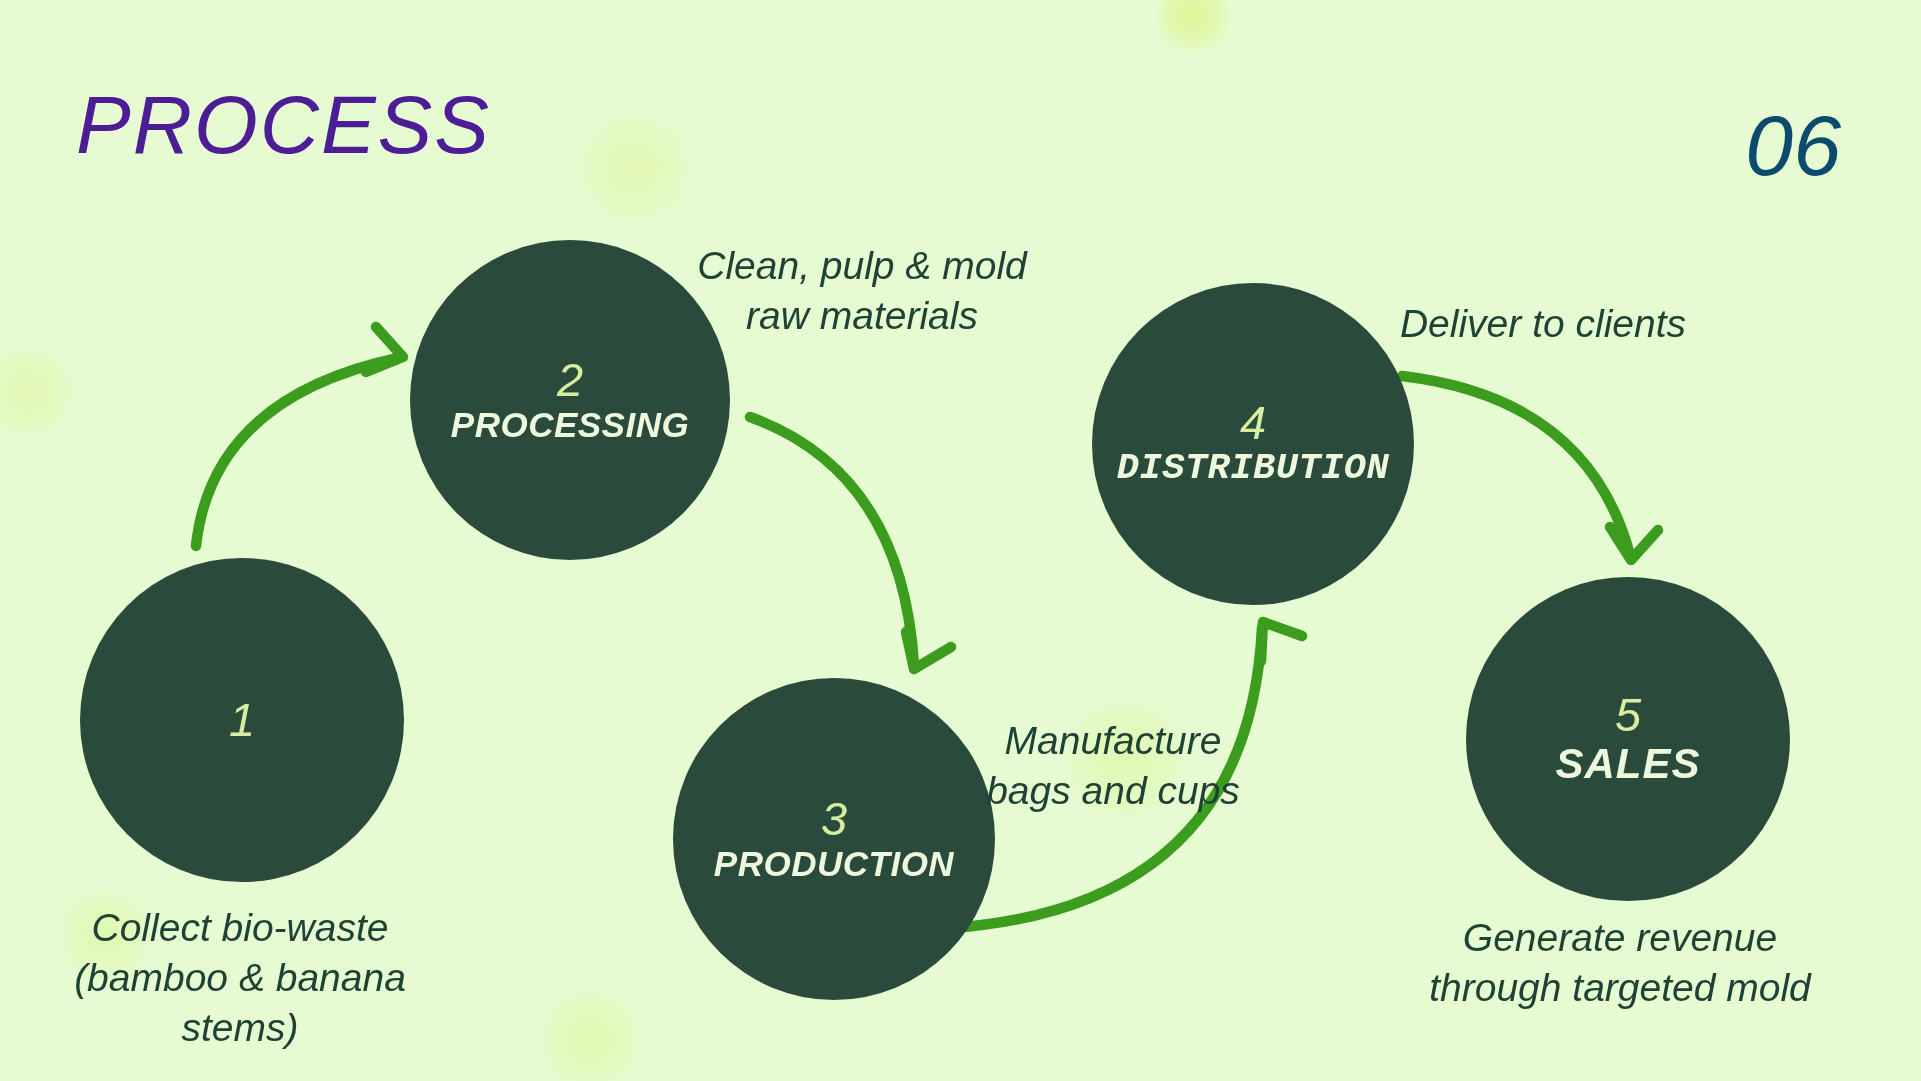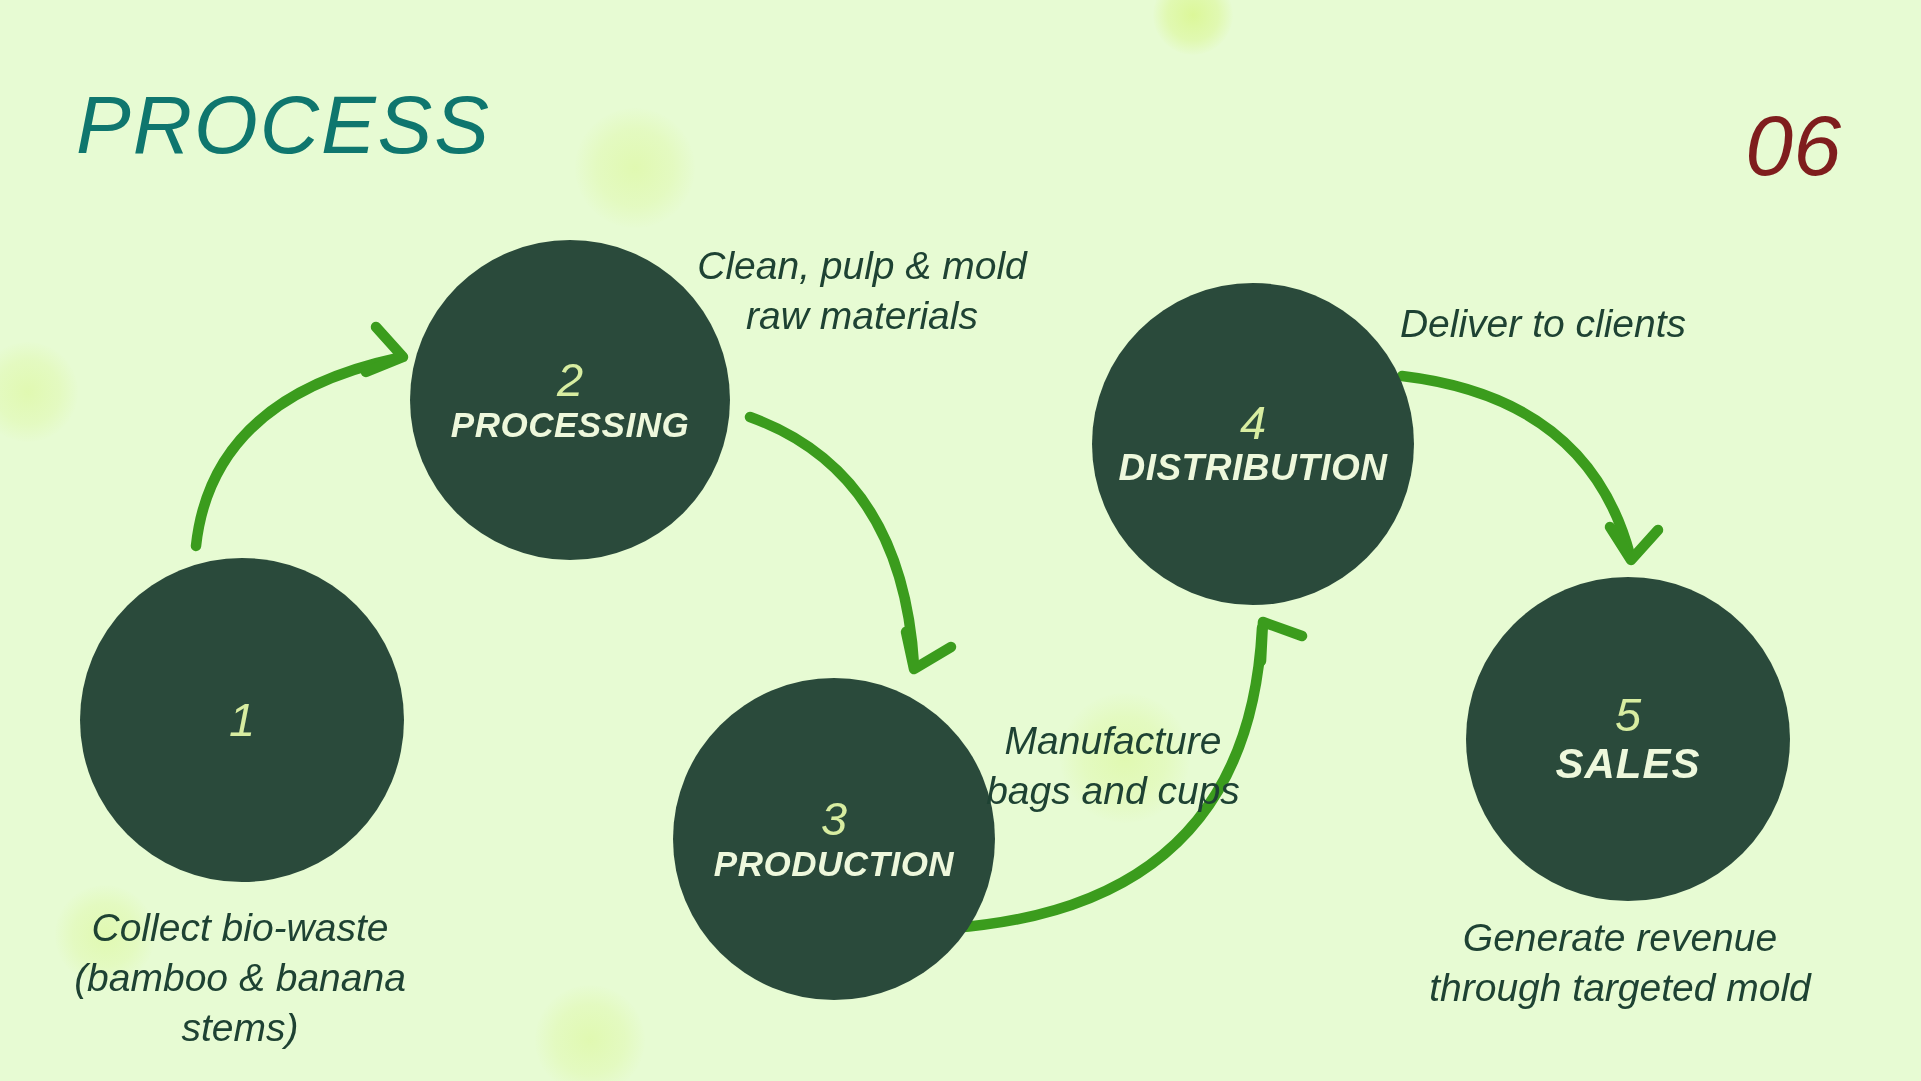--- a/index.html
+++ b/index.html
@@ -14,26 +14,26 @@
     position:absolute;border-radius:50%;
     background:radial-gradient(circle, rgba(219,247,150,0.95) 0%, rgba(219,247,150,0.55) 45%, rgba(219,247,150,0) 72%);
     pointer-events:none;
   }
   .blob.faint{
     background:radial-gradient(circle, rgba(219,247,150,0.55) 0%, rgba(219,247,150,0.3) 45%, rgba(219,247,150,0) 72%);
   }
   .slide-title{
     position:absolute;left:76px;top:78px;margin:0;
     font-size:82px;font-style:italic;font-weight:500;
-    letter-spacing:2px;color:#0f766e;
+    letter-spacing:2px;color:#4c1d95;
   }
   .page-num{
     position:absolute;right:80px;top:96px;
     font-size:86px;font-style:italic;font-weight:500;
-    color:#7f1d1d;
+    color:#0c4a6e;
   }
   .arrows{position:absolute;left:0;top:0;width:1921px;height:1081px;}
   .circle{
     position:absolute;border-radius:50%;
     background:#2a4a3b;
     display:flex;flex-direction:column;align-items:center;justify-content:center;
     text-align:center;
   }
   .circle .num{
     font-size:47px;font-style:italic;font-weight:400;
@@ -41,21 +41,21 @@
   }
   .circle .label{
     font-size:35px;font-style:italic;font-weight:700;
     color:#eef8dc;line-height:1.15;letter-spacing:0.5px;
   }
   .step-1{left:80px;top:558px;width:324px;height:324px;}
   .step-2{left:410px;top:240px;width:320px;height:320px;}
   .step-3{left:673px;top:678px;width:322px;height:322px;}
   .step-4{left:1092px;top:283px;width:322px;height:322px;}
   .step-5{left:1466px;top:577px;width:324px;height:324px;}
-  .step-4 .label{font-size:37px;}
+  .step-4 .label{font-size:37px;font-family:Liberation Mono, monospace;}
   .step-5 .label{font-size:42px;letter-spacing:1px;}
   .caption{
     position:absolute;
     font-size:39px;font-style:italic;font-weight:400;
     color:#1e4233;text-align:center;line-height:1.28;
     white-space:pre-line;
   }
   .cap-1{left:60px;top:903px;width:360px;font-style:italic;}
   .cap-2{left:682px;top:241px;width:360px;}
   .cap-3{left:953px;top:716px;width:320px;}

